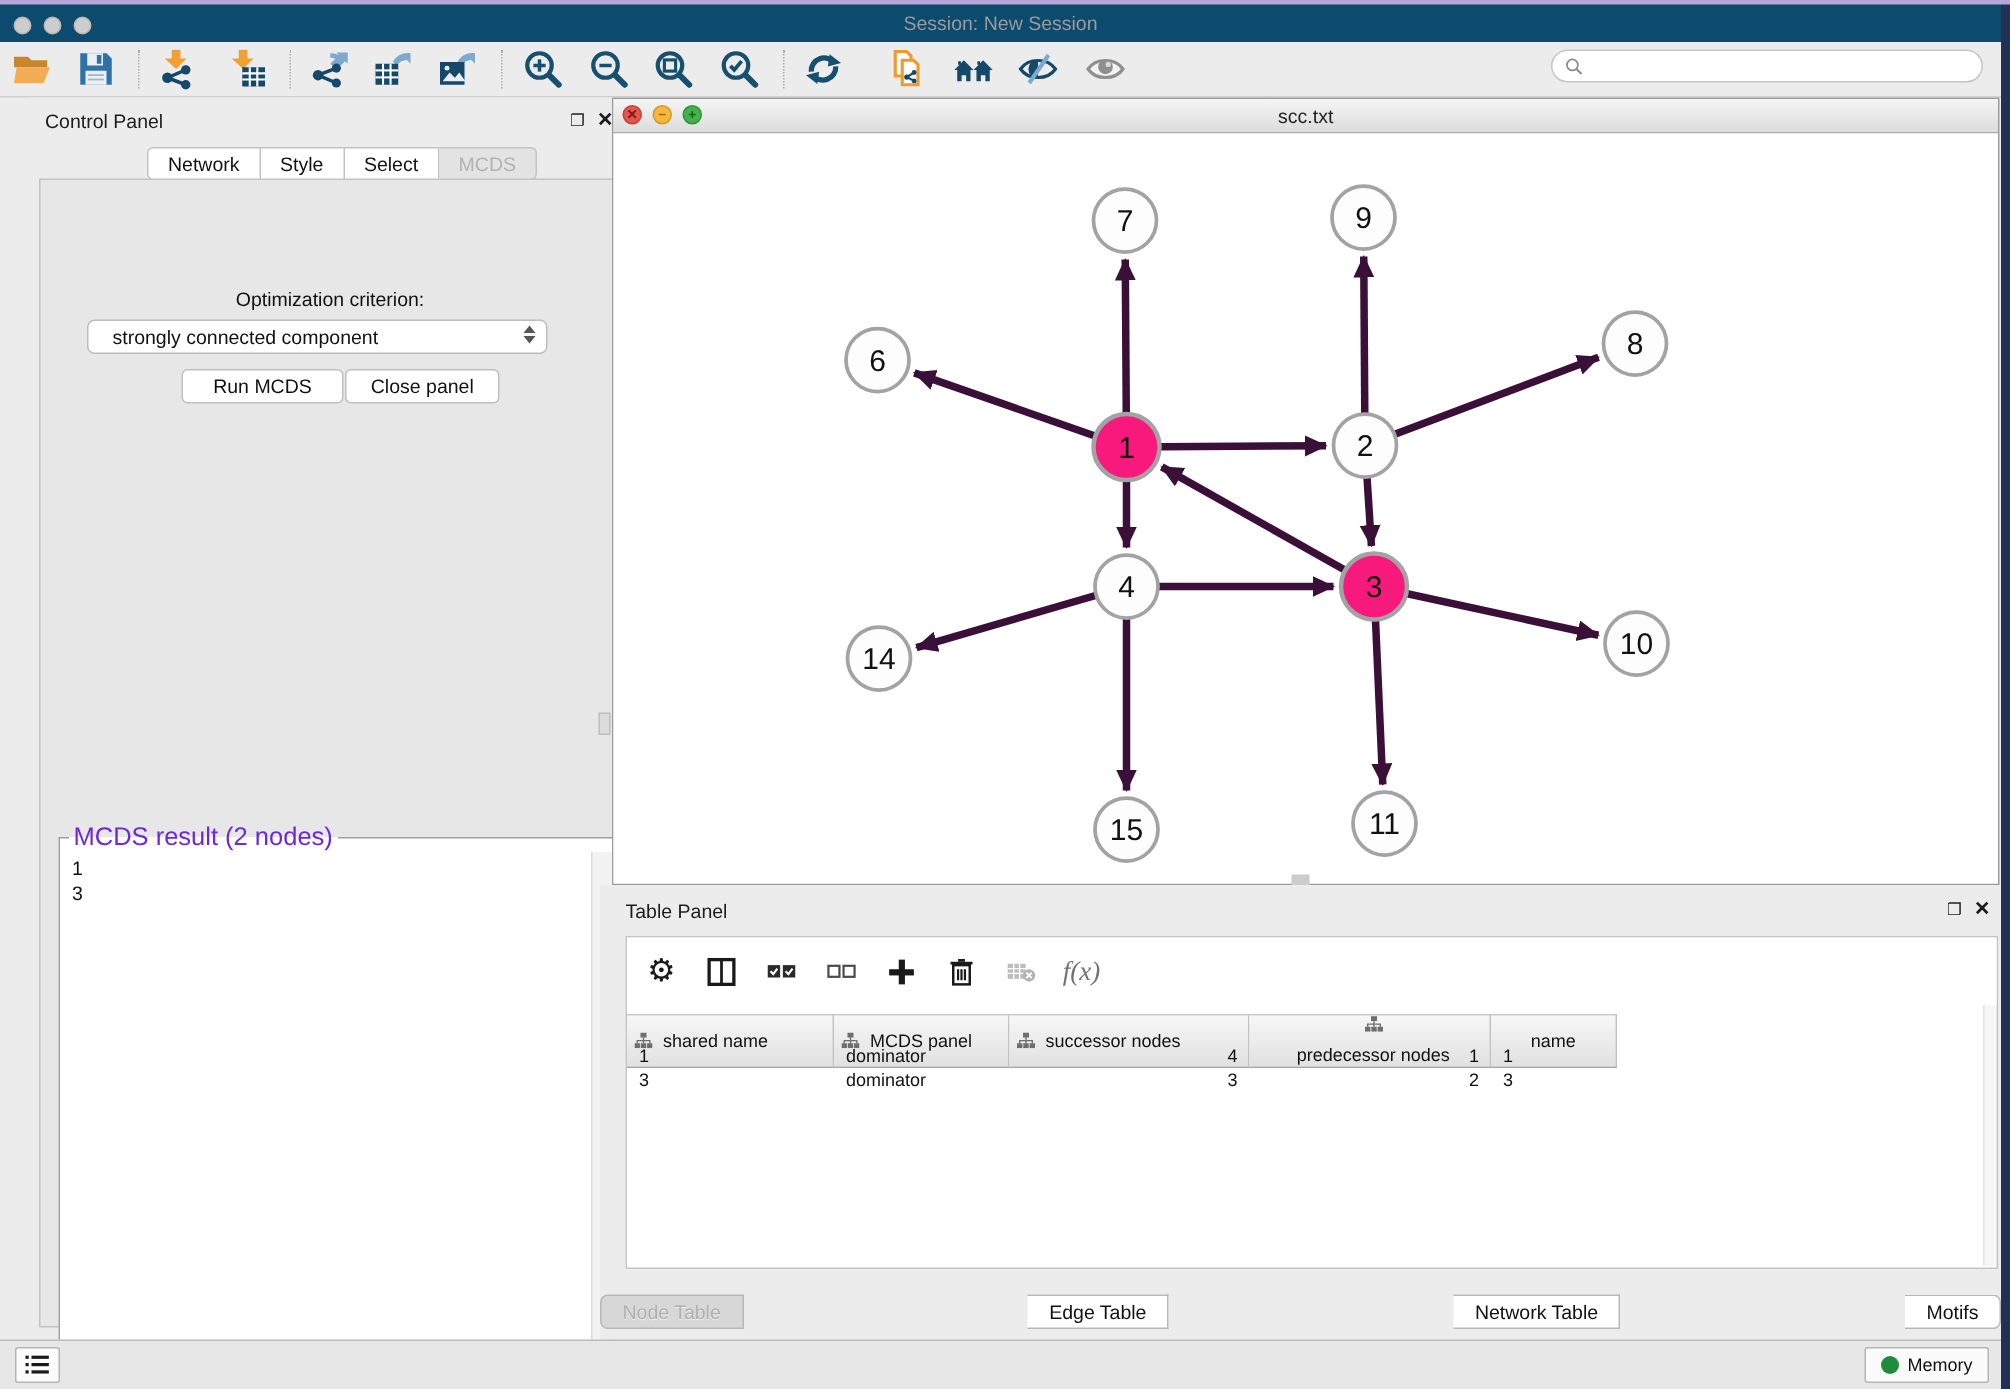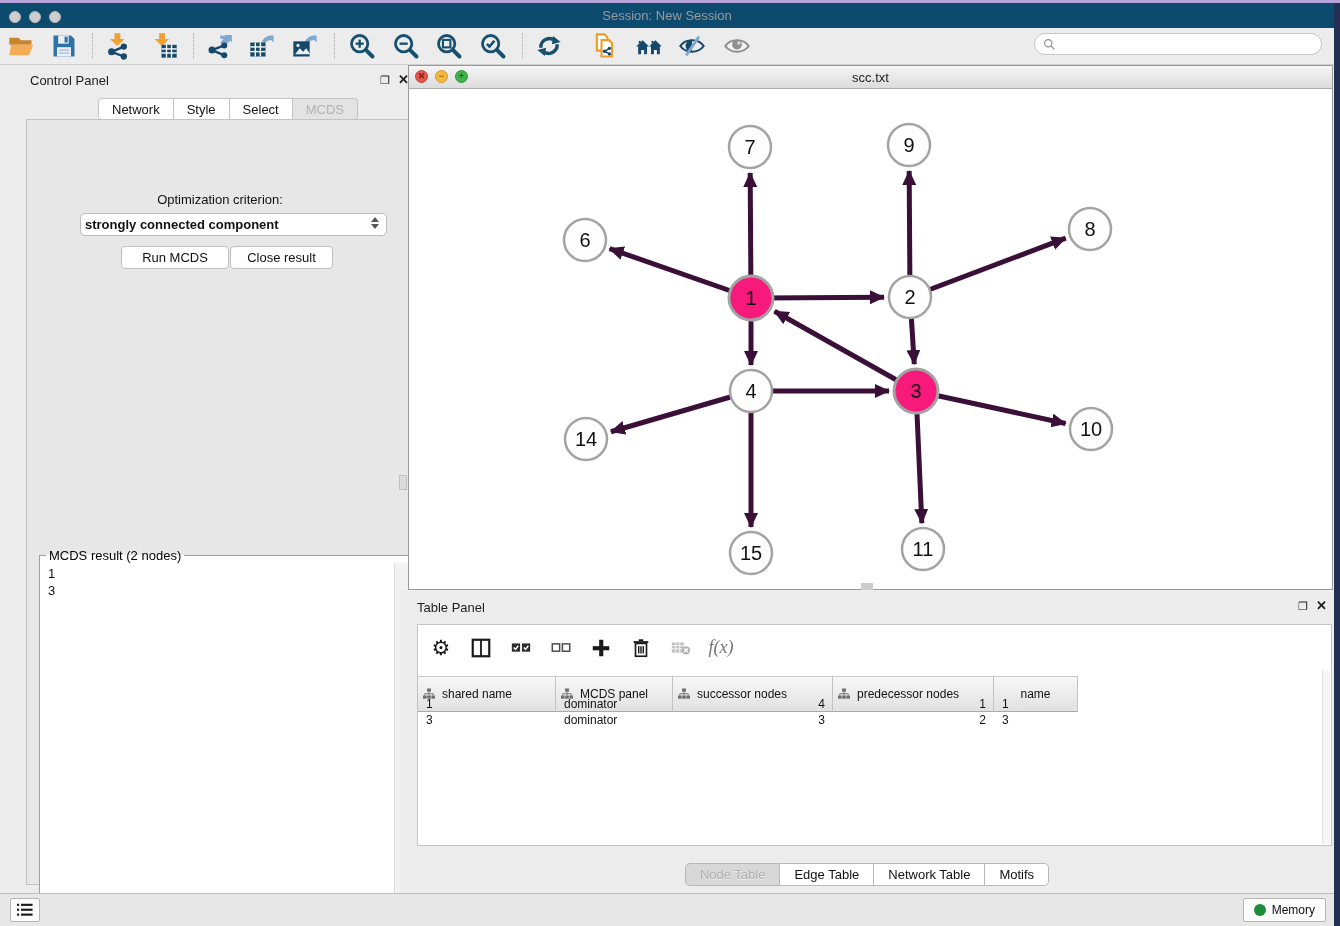--- a/index.html
+++ b/index.html
@@ -26,30 +26,30 @@
   .cpanel{position:absolute;left:0;top:62px;width:400px;height:828px;background:#ececec;margin-left:20px;}
   .panel-head{position:absolute;left:10px;top:8px;font-size:13px;color:#1c1c1c;}
   .ph-float{position:absolute;top:9px;font-size:11px;color:#1c1c1c;cursor:default;}
   .ph-close{position:absolute;top:7px;font-size:13px;font-weight:bold;color:#1c1c1c;cursor:default;}
   .cp-tabs{position:absolute;left:78px;top:33px;height:22px;display:flex;z-index:3;}
   .cp-tab{height:20px;padding:0 13px;background:#fff;border:1px solid #c3c3c3;border-left:none;font-size:13px;display:flex;align-items:center;color:#111;}
   .cp-tab:first-child{border-left:1px solid #c3c3c3;border-radius:4px 0 0 4px;}
   .cp-tab.selected{background:#e3e3e3;color:#b3b3b3;border-radius:0 4px 4px 0;}
   .cp-body{position:absolute;left:6px;top:54px;width:388px;height:766px;background:#e7e7e7;border:1px solid #c3c3c3;box-sizing:border-box;}
   .opt-label{position:absolute;left:0;width:100%;top:72px;text-align:center;font-size:13px;color:#111;}
-  .combo{position:absolute;left:53px;top:93px;width:307px;height:23px;background:#fff;border:1px solid #bdbdbd;border-radius:5px;box-sizing:border-box;display:flex;align-items:center;padding-left:4px;font-size:13px;color:#111;font-weight:bold;}
+  .combo{position:absolute;left:31px;top:93px;width:307px;height:23px;background:#fff;border:1px solid #bdbdbd;border-radius:5px;box-sizing:border-box;display:flex;align-items:center;padding-left:16px;font-size:13px;color:#111;}
   .combo-stepper{position:absolute;right:7px;top:3px;display:flex;flex-direction:column;gap:2px;}
   .combo-stepper i{width:0;height:0;border-left:4px solid transparent;border-right:4px solid transparent;display:block;}
   .step-up{border-bottom:5px solid #555;}
   .step-down{border-top:5px solid #555;}
   .btn{position:absolute;height:23px;background:#fff;border:1px solid #c0c0c0;border-radius:4px;font-size:13px;color:#111;display:flex;align-items:center;justify-content:center;box-sizing:border-box;}
   .btn-run{left:94px;top:126px;width:108px;}
   .btn-close{left:203px;top:126px;width:103px;}
   .result-fs{position:absolute;left:12px;top:428px;width:371px;height:378px;border:1px solid #9f9f9f;background:#fff;margin:0;padding:0;box-sizing:border-box;}
-  .result-fs legend{font-size:13px;color:#000000;margin-left:6px;padding:0 3px;background:transparent;}
+  .result-fs legend{font-size:17px;color:#6d28d9;margin-left:6px;padding:0 3px;background:transparent;}
   .result-inner{position:absolute;left:1px;top:0;right:14px;bottom:1px;background:#fff;padding:2px 0 0 7px;font-size:13px;color:#111;line-height:17px;overflow:hidden;}
   .result-scroll{position:absolute;top:0;right:1px;bottom:1px;width:13px;background:#f2f2f2;border-left:1px solid #dcdcdc;}
 
   .v-divider-grip{position:absolute;left:399px;top:472px;width:8px;height:15px;background:#dcdcdc;border:1px solid #c0c0c0;box-sizing:border-box;}
 
   
   .netwin{position:absolute;left:408px;top:62px;width:925px;height:525px;background:#fff;border:1px solid #9a9a9a;box-sizing:border-box;}
   .netwin-titlebar{position:absolute;left:0;top:0;width:100%;height:23px;background:linear-gradient(#f5f5f5,#dcdcdc);border-bottom:1px solid #ababab;box-sizing:border-box;}
   .nt-dot{position:absolute;top:4px;width:13px;height:13px;border-radius:50%;box-sizing:border-box;display:flex;align-items:center;justify-content:center;font-size:9px;font-weight:bold;line-height:1;}
   .nt-red{left:6px;background:#e2574c;border:1px solid #c2423a;color:#7e150f;}
@@ -68,21 +68,21 @@
   .gear-glyph{font-size:21px;color:#1a1a1a;}
   .fx{font-family:"Liberation Serif",serif;font-style:italic;font-size:18px;color:#737373;text-align:center;}
   .thead{position:absolute;left:0;top:51px;height:36px;display:flex;}
   .th{background:linear-gradient(#f7f7f7,#e1e1e1);border-right:1px solid #c2c2c2;border-top:1px solid #c9c9c9;border-bottom:1px solid #a9a9a9;box-sizing:border-box;display:flex;align-items:center;font-size:12px;color:#111;padding-left:5px;gap:7px;}
   .th.center{justify-content:center;padding-left:0;}
   .trow{position:absolute;left:0;display:flex;height:16px;}
   .td{font-size:12px;color:#111;box-sizing:border-box;display:flex;align-items:center;}
   .td.left{justify-content:flex-start;padding-left:8px;}
   .td.right{justify-content:flex-end;padding-right:8px;}
   .table-scroll{position:absolute;top:45px;right:1px;bottom:1px;width:7px;background:#f6f6f6;border-left:1px solid #e3e3e3;}
-  .tp-tabs{position:absolute;left:0;right:0;top:273px;display:flex;justify-content:center;}
+  .tp-tabs{position:absolute;left:0;right:0;top:273px;display:flex;justify-content:space-between;}
   .tp-tab{height:21px;padding:0 14px;background:#fff;border:1px solid #b8b8b8;border-left:none;font-size:13px;display:flex;align-items:center;color:#111;}
   .tp-tab:first-child{border-left:1px solid #b8b8b8;border-radius:5px 0 0 5px;}
   .tp-tab:last-child{border-radius:0 5px 5px 0;}
   .tp-tab.selected{background:#d7d7d7;color:#b0b0b0;text-shadow:0 1px 0 #efefef;}
 
   
   .statusbar{position:absolute;left:0;bottom:0;width:100%;height:33px;background:#e7e7e7;border-top:1px solid #bdbdbd;box-sizing:border-box;}
   .sb-left{position:absolute;left:10px;top:4px;width:30px;height:24px;background:#fbfbfb;border:1px solid #b5b5b5;border-radius:2px;display:flex;align-items:center;justify-content:center;box-sizing:border-box;}
   .sb-mem{position:absolute;right:8px;top:4px;height:24px;padding:0 10px;background:#fbfbfb;border:1px solid #b5b5b5;border-radius:2px;display:flex;align-items:center;gap:6px;font-size:12px;color:#111;box-sizing:border-box;}
   .mem-dot{width:12px;height:12px;border-radius:50%;background:#1e8c3a;}
@@ -271,21 +271,21 @@
       <div class="cp-body">
         <div class="opt-label">Optimization criterion:</div>
         <div class="combo">
           <span>strongly connected component</span>
           <span class="combo-stepper">
               <i class="step-up"></i>
               <i class="step-down"></i>
             </span>
         </div>
         <div class="btn btn-run">Run MCDS</div>
-        <div class="btn btn-close">Close result</div>
+        <div class="btn btn-close">Close panel</div>
         <fieldset class="result-fs">
           <legend>MCDS result (2 nodes)</legend>
           <div class="result-inner" id="result-lines">
               <div>1</div>
               <div>3</div>
             </div>
           <div class="result-scroll"></div>
         </fieldset>
       </div>
     </div>
@@ -437,21 +437,21 @@
                 <g fill="#6e6e6e">
                   <rect x="4" y="0.5" width="4" height="3.2"></rect>
                   <rect x="0" y="7.5" width="3.6" height="3.2"></rect>
                   <rect x="4.2" y="7.5" width="3.6" height="3.2"></rect>
                   <rect x="8.4" y="7.5" width="3.6" height="3.2"></rect>
                 </g>
                 <path d="M6 3.7v2M1.8 7.5v-1.8h8.4v1.8M6 5.5v2" stroke="#6e6e6e" stroke-width="0.9" fill="none"></path>
               </svg>
               <span>successor nodes</span>
             </div>
-            <div class="th" style="width: 161px;">
+            <div class="th" style="width: 161px; flex-direction: column;">
               <svg width="12" height="12" viewBox="0 0 12 12">
                 <g fill="#6e6e6e">
                   <rect x="4" y="0.5" width="4" height="3.2"></rect>
                   <rect x="0" y="7.5" width="3.6" height="3.2"></rect>
                   <rect x="4.2" y="7.5" width="3.6" height="3.2"></rect>
                   <rect x="8.4" y="7.5" width="3.6" height="3.2"></rect>
                 </g>
                 <path d="M6 3.7v2M1.8 7.5v-1.8h8.4v1.8M6 5.5v2" stroke="#6e6e6e" stroke-width="0.9" fill="none"></path>
               </svg>
               <span>predecessor nodes</span>

